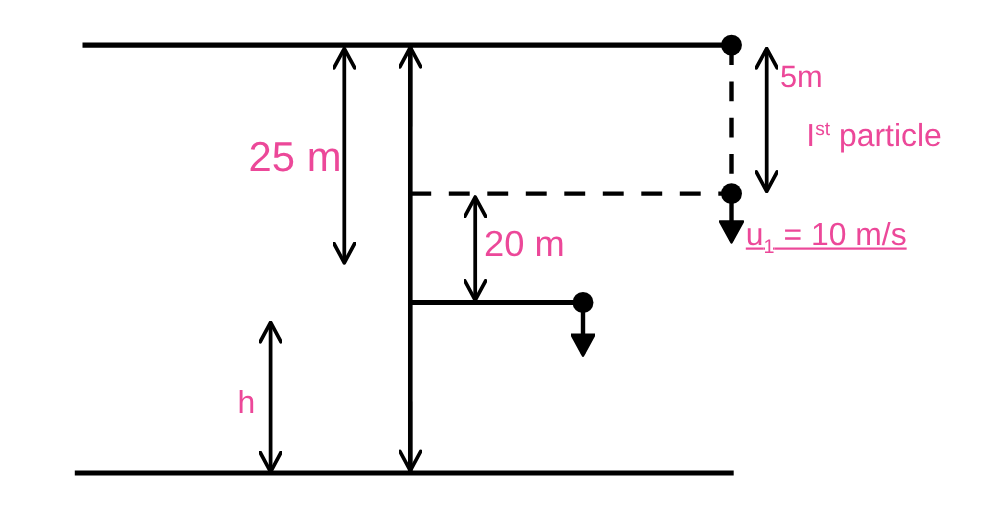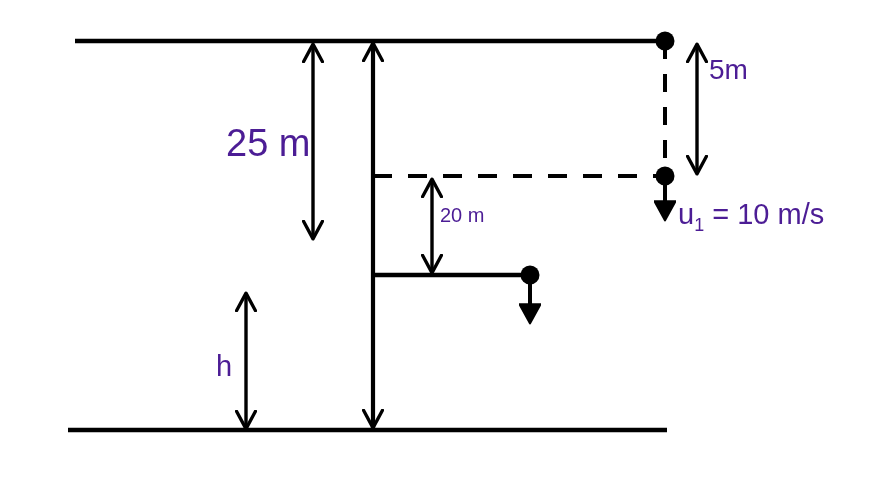--- a/index.html
+++ b/index.html
@@ -25,31 +25,31 @@
     position: absolute;
     top: 0;
     left: 0;
     width: 894px;
     height: 480px;
   }
   .lbl {
     position: absolute;
     white-space: nowrap;
     font-family: "Liberation Sans", sans-serif;
-    color: #4c1d95;
+    color: #ec4899;
     line-height: 1;
     font-weight: 400;
   }
   .lbl-25m   { left: 226px; top: 124px; font-size: 38px; }
-  .lbl-20m   { left: 440px; top: 205px; font-size: 20px; }
+  .lbl-20m   { left: 440px; top: 205px; font-size: 33px; }
   .lbl-5m    { left: 709px; top: 56px;  font-size: 28px; }
   .lbl-h     { left: 216px; top: 352px; font-size: 29px; }
   .lbl-p1    { left: 733px; top: 110px; font-size: 29px; }
   .lbl-p2    { left: 543px; top: 298px; font-size: 29px; }
-  .lbl-u1    { left: 678px; top: 200px; font-size: 29px; }
+  .lbl-u1    { left: 678px; top: 200px; font-size: 29px; text-decoration: underline; }
   sup.ord {
     font-size: 0.60em;
     vertical-align: super;
     line-height: 0;
   }
   sub.sb {
     font-size: 0.62em;
     vertical-align: sub;
     line-height: 0;
   }
@@ -103,17 +103,18 @@
   </svg>
 
   <div class="lbl lbl-25m">25 m</div>
 
   <div class="lbl lbl-20m">20 m</div>
 
   <div class="lbl lbl-5m">5m</div>
 
   <div class="lbl lbl-h">h</div>
 
+  <div class="lbl lbl-p1"><span>I</span><sup class="ord">st</sup><span> particle</span></div>
 
 
   <div class="lbl lbl-u1"><span>u</span><sub class="sb">1</sub><span> = 10 m/s</span></div>
 
 </div>
 
 </body></html>

